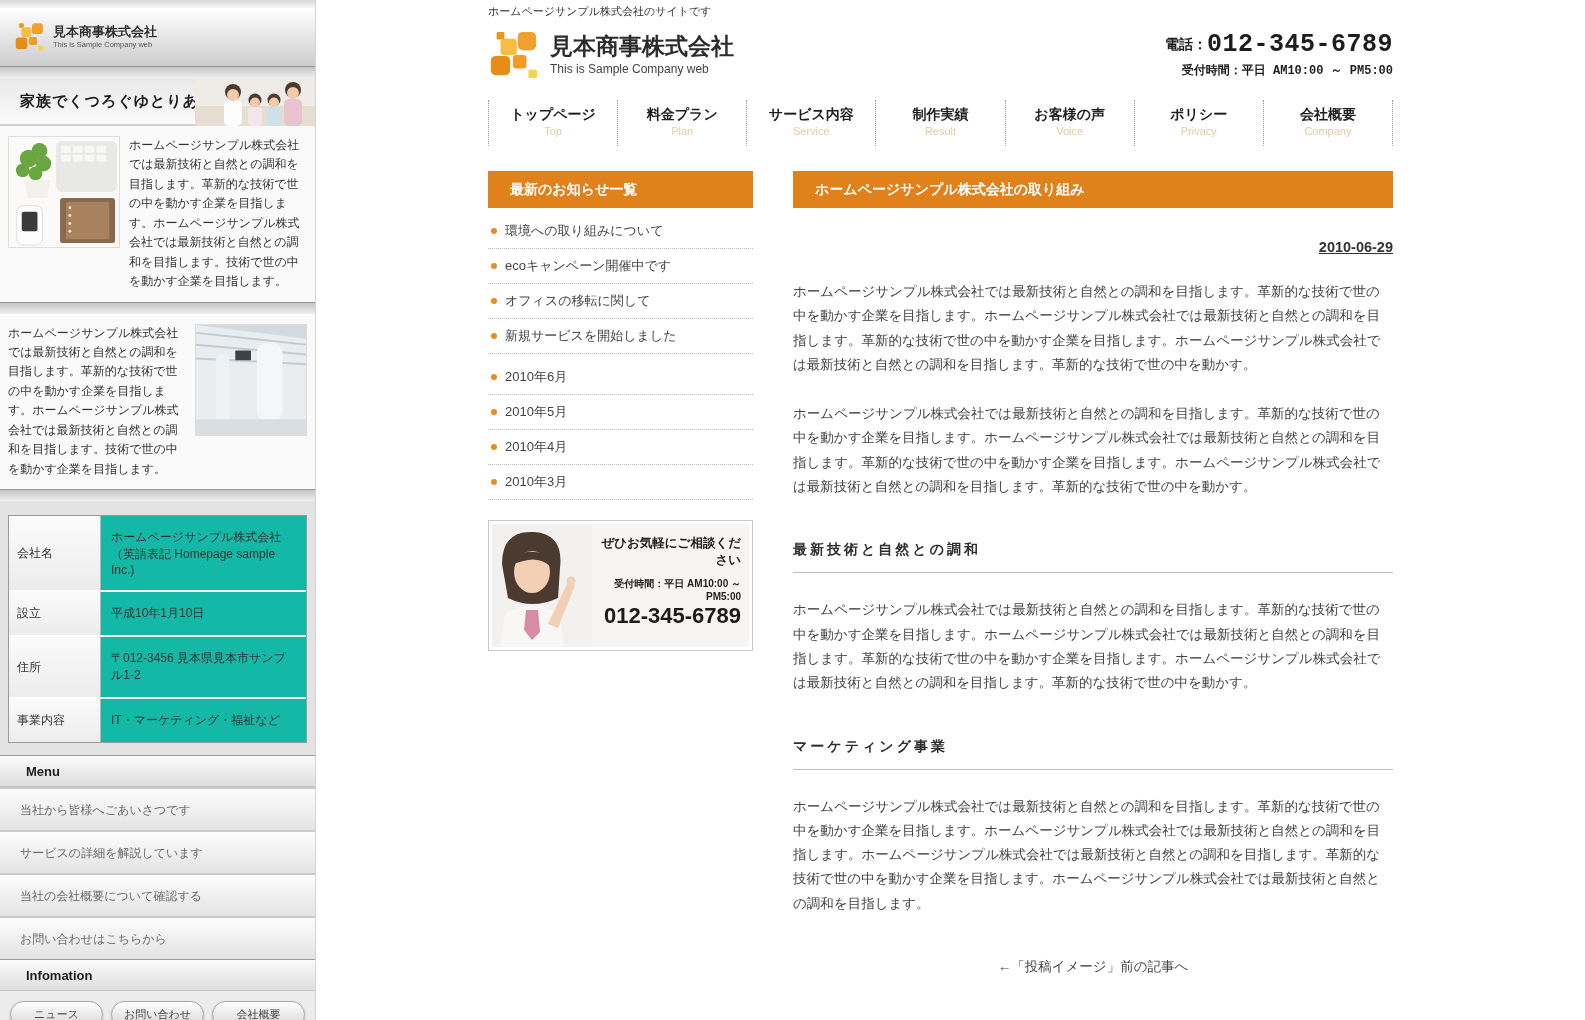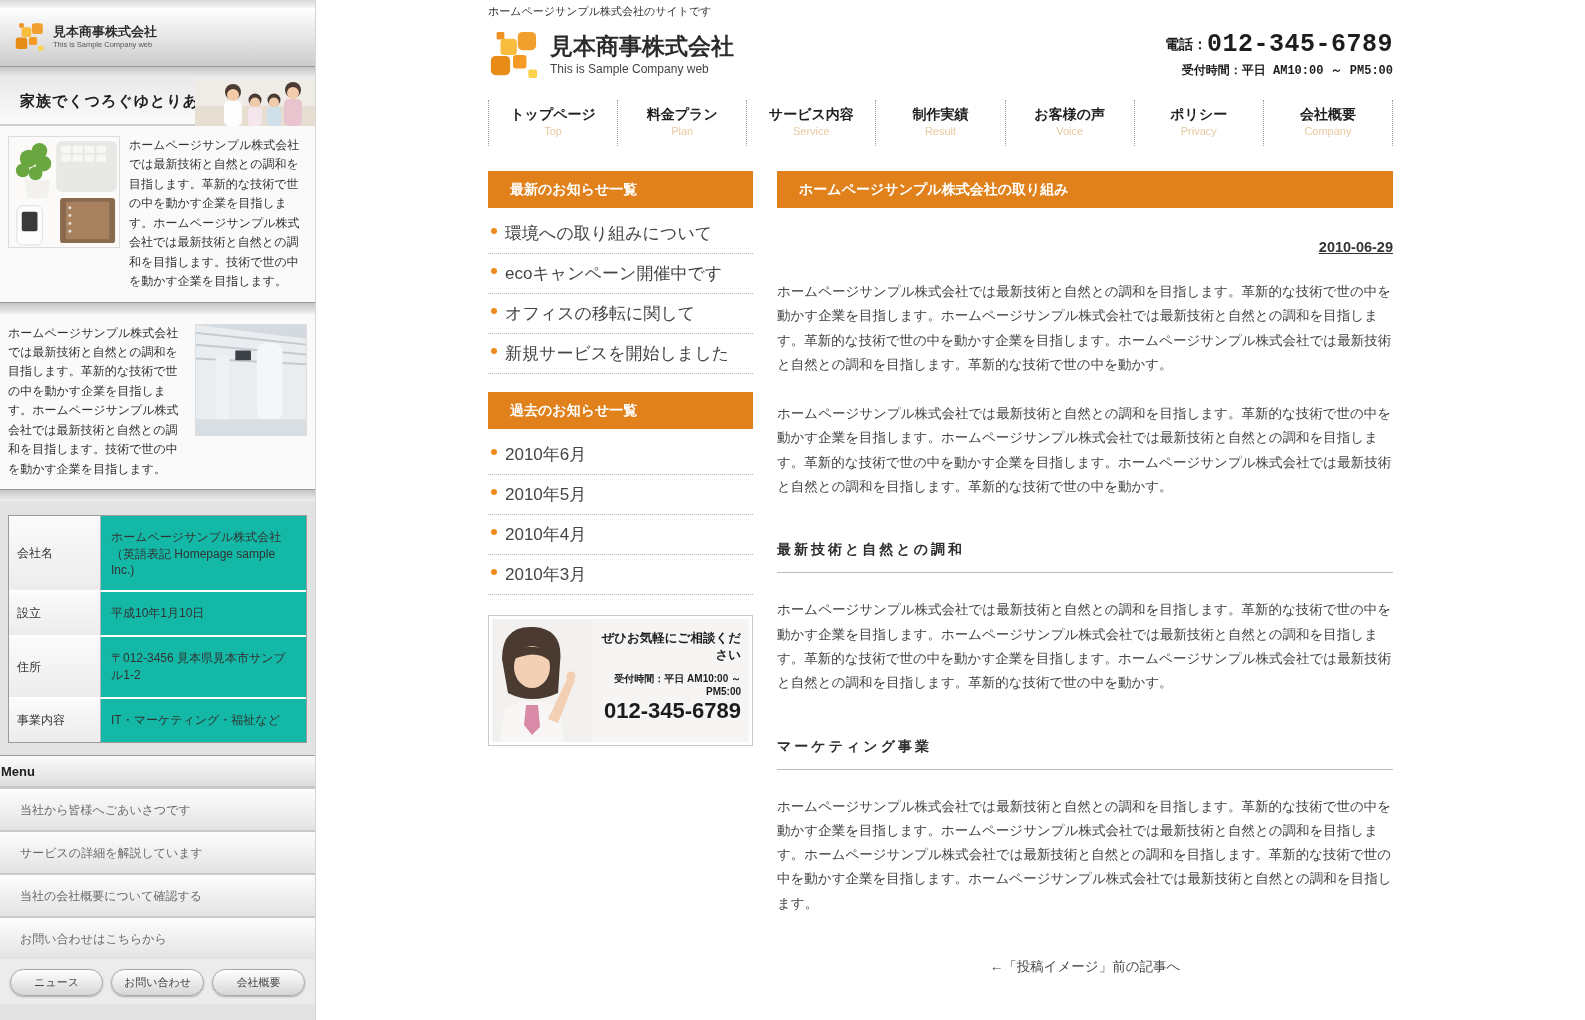--- a/index.html
+++ b/index.html
@@ -45,21 +45,21 @@
   }
   .company-table td { border-bottom:2px solid #ffffff; vertical-align:middle; }
   .company-table tr:last-child td { border-bottom:none; }
   .company-table .t-label {
     width:92px; padding:13px 8px; background:linear-gradient(#fbfbfb,#ececec);
     border-right:1px solid #b5b5b5; color:#333;
   }
   .company-table .t-value { padding:13px 10px; background:#14b8a6; color:#333; white-space:pre-line; }
 
   .sb-secheader {
-    height:32px; line-height:31px; padding-left:1px; font-size:13px; font-weight:bold; color:#1d1d1d;
+    height:32px; line-height:31px; padding-left:26px; font-size:13px; font-weight:bold; color:#1d1d1d;
     background:linear-gradient(#fbfbfb,#dedede); border-top:1px solid #9f9f9f; border-bottom:1px solid #c2c2c2;
   }
   .sb-menuitem {
     height:43px; line-height:42px; padding-left:20px; font-size:12px; color:#6a6a6a;
     background:linear-gradient(#fdfdfd,#e3e3e3); border-top:2px solid #cacaca; cursor:pointer;
   }
   .sb-buttons { display:flex; gap:8px; padding:10px 10px 8px 10px; background:#ececec; }
   .sb-btn {
     flex:1; height:27px; border-radius:14px; border:1px solid #a8a8a8;
     background:linear-gradient(#ffffff,#d6d6d6); font-size:11px; color:#444;
@@ -83,31 +83,31 @@
   .m-hours { font-size:12px; font-weight:bold; color:#1d1d1d; margin-top:3px; }
 
   .nav { display:flex; margin-top:8px; height:46px; }
   .nav-item {
     flex:1; text-align:center; border-left:1px dotted #9b9b9b; padding-top:6px; cursor:pointer;
   }
   .nav-item:last-child { border-right:1px dotted #9b9b9b; }
   .nav-label { font-size:14px; font-weight:bold; color:#1f1f1f; }
   .nav-sub { font-size:11px; color:#e9c9a0; margin-top:1px; }
 
-  .content { display:flex; gap:24px; margin-top:25px; }
+  .content { display:flex; gap:40px; margin-top:25px; }
   .col-left { width:265px; flex:0 0 265px; }
   .col-right { flex:1; }
 
   .orange-bar {
     height:37px; line-height:37px; background:#e0811b; color:#fff;
     font-size:14px; font-weight:bold; padding-left:22px;
   }
   .news-list { list-style:none; margin-top:6px; }
   .news-list li {
-    position:relative; padding:8px 0 8px 17px; font-size:17px; color:#444;
+    position:relative; padding:8px 0 8px 17px; font-size:13px; color:#444;
     border-bottom:1px dotted #b9b9b9; cursor:pointer;
   }
   .news-list li::before {
     content:""; position:absolute; left:3px; top:14px; width:6px; height:6px;
     border-radius:50%; background:#ee8a1e;
   }
   .archive-gap { margin-top:18px; }
 
   .contact-banner {
     margin-top:20px; border:1px solid #c9c9c9; padding:3px; background:#fff;
@@ -260,20 +260,21 @@
       </tr>
     </tbody>
   </table>
 
   <div class="sb-secheader">Menu</div>
   <div class="sb-menuitem">当社から皆様へごあいさつです</div>
   <div class="sb-menuitem">サービスの詳細を解説しています</div>
   <div class="sb-menuitem">当社の会社概要について確認する</div>
   <div class="sb-menuitem">お問い合わせはこちらから</div>
 
+  <div class="sb-secheader">Infomation</div>
   <div class="sb-buttons">
     <button class="sb-btn">ニュース</button>
     <button class="sb-btn">お問い合わせ</button>
     <button class="sb-btn">会社概要</button>
   </div>
 
 </div>
 
 <div class="main">
   <div class="main-inner">
@@ -340,21 +341,20 @@
 
       <div class="col-left">
         <div class="orange-bar">最新のお知らせ一覧</div>
         <ul class="news-list">
           <li>環境への取り組みについて</li>
           <li>ecoキャンペーン開催中です</li>
           <li>オフィスの移転に関して</li>
           <li>新規サービスを開始しました</li>
         </ul>
 
-        <div class="orange-bar archive-gap">過去のお知らせ一覧</div>
         <ul class="news-list">
           <li>2010年6月</li>
           <li>2010年5月</li>
           <li>2010年4月</li>
           <li>2010年3月</li>
         </ul>
 
         <div class="contact-banner">
           <div class="cb-inner">
             <span class="cb-photo">

